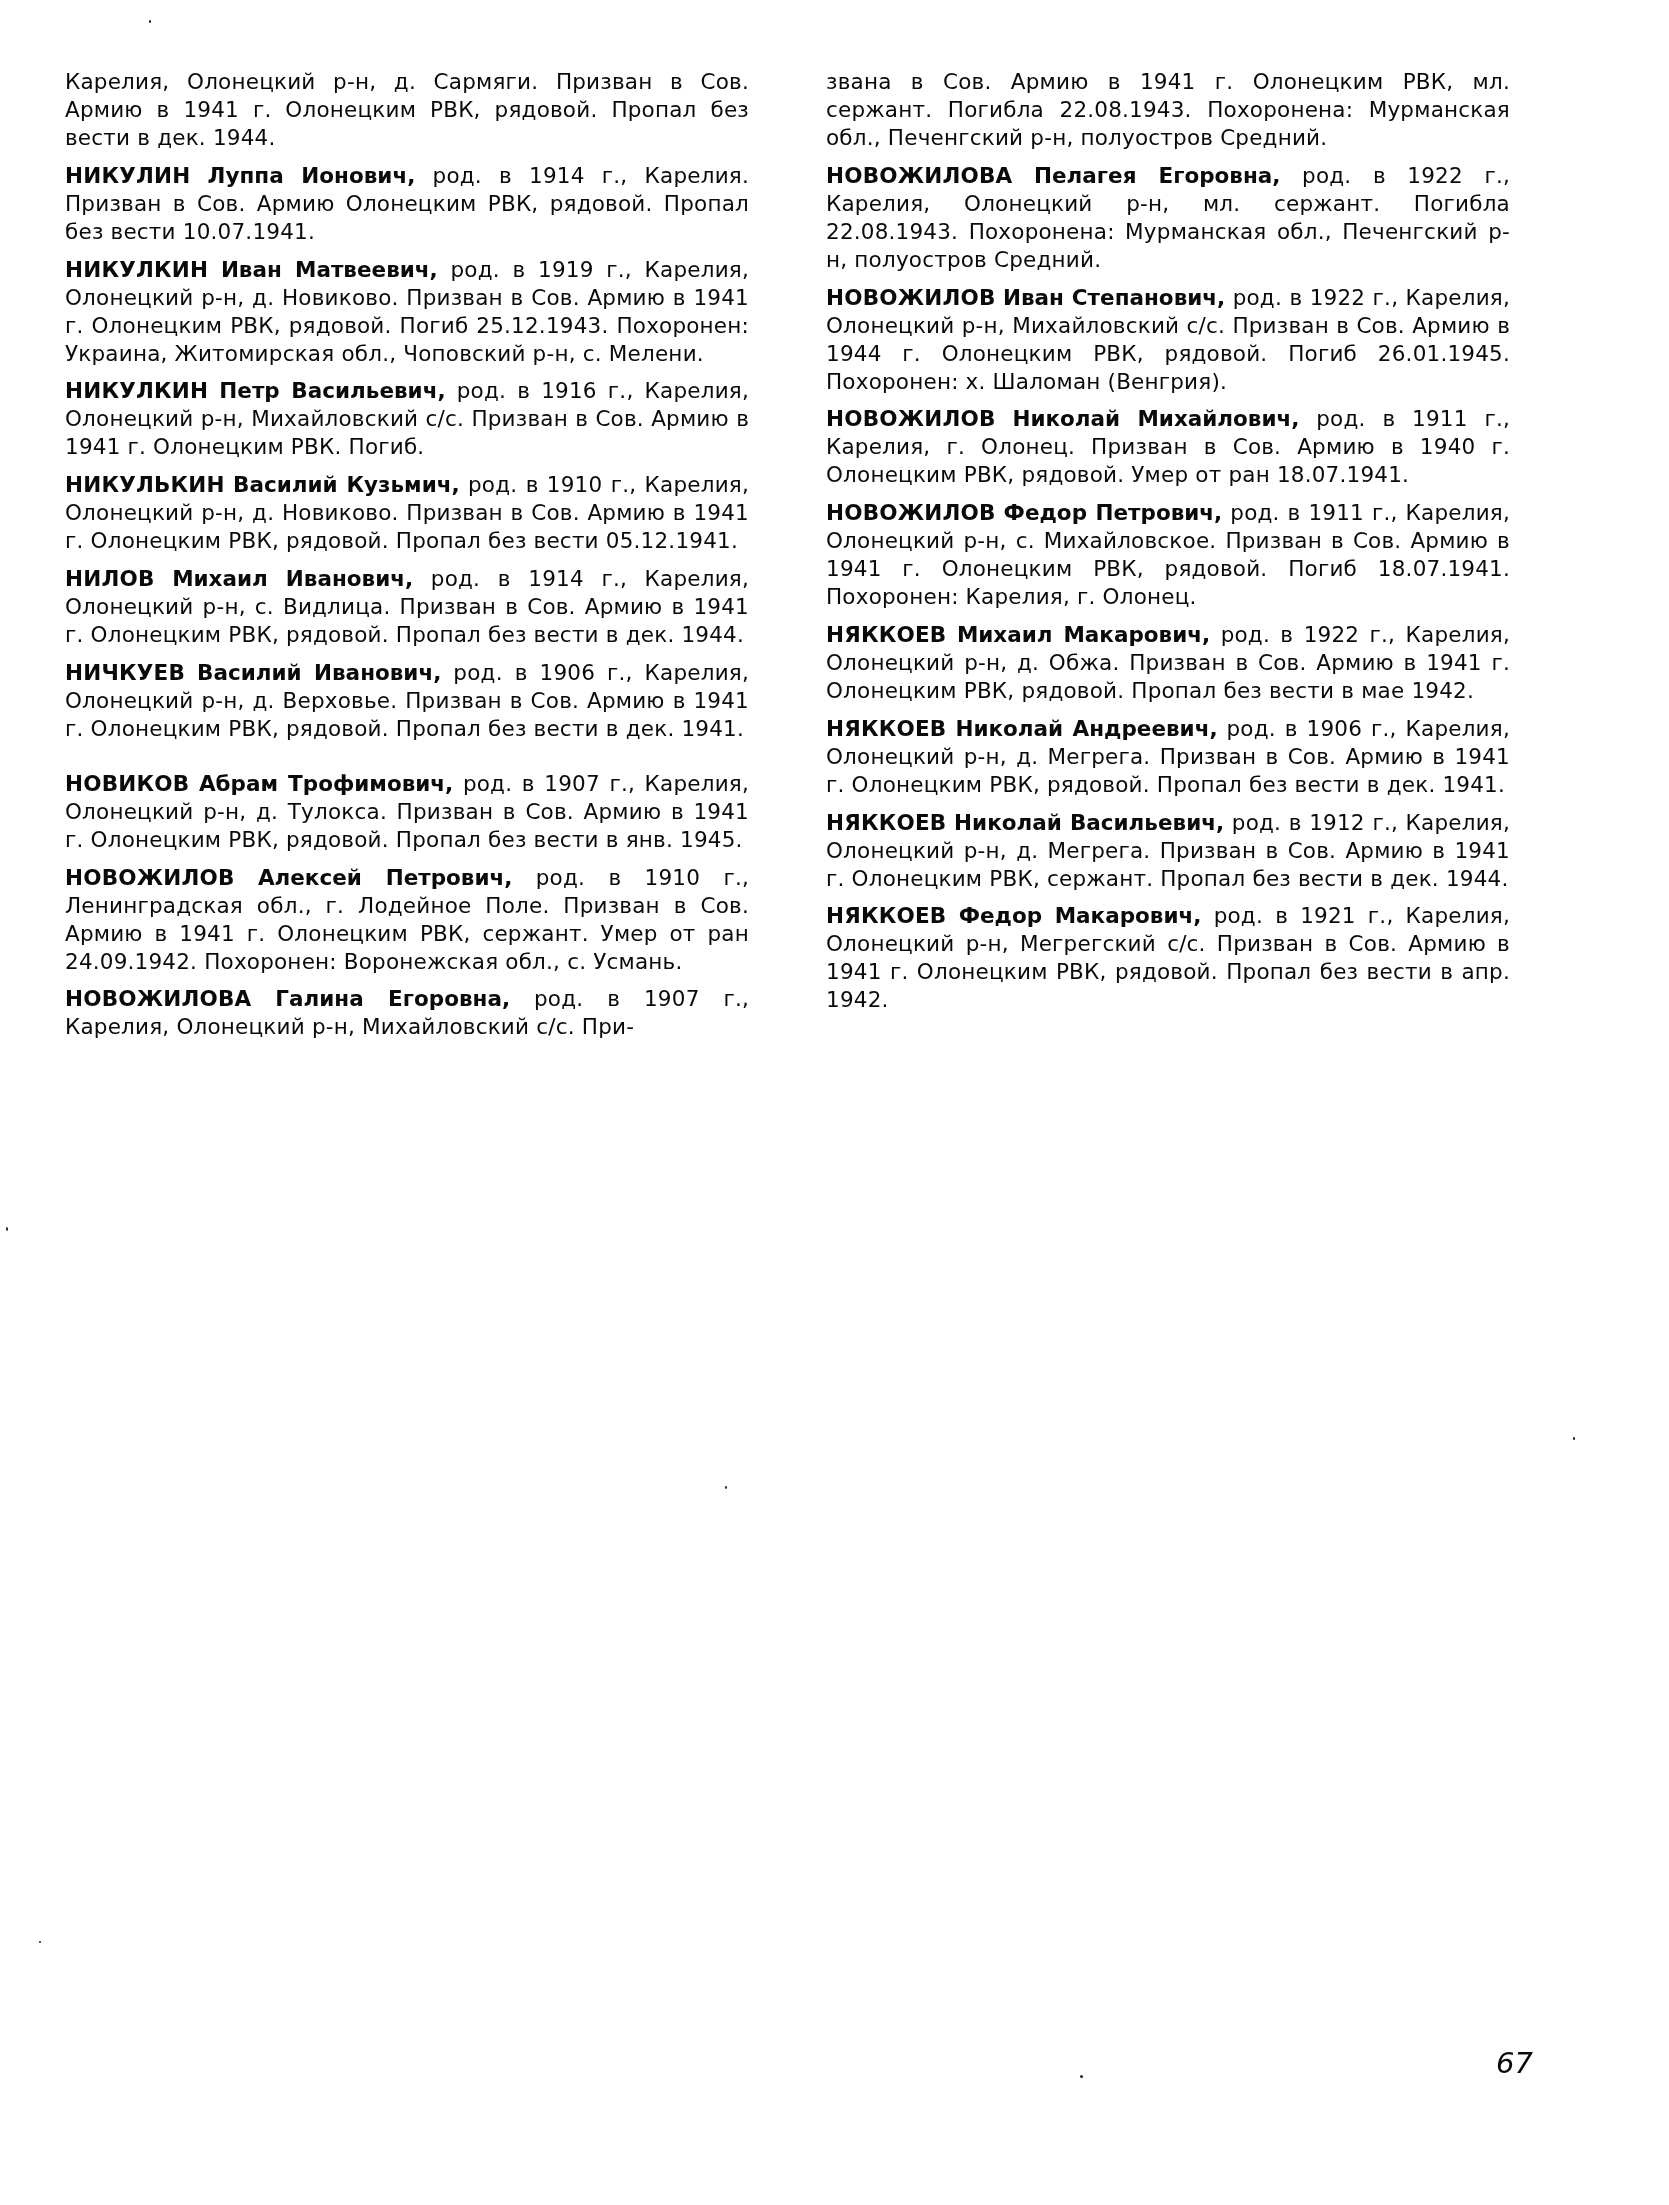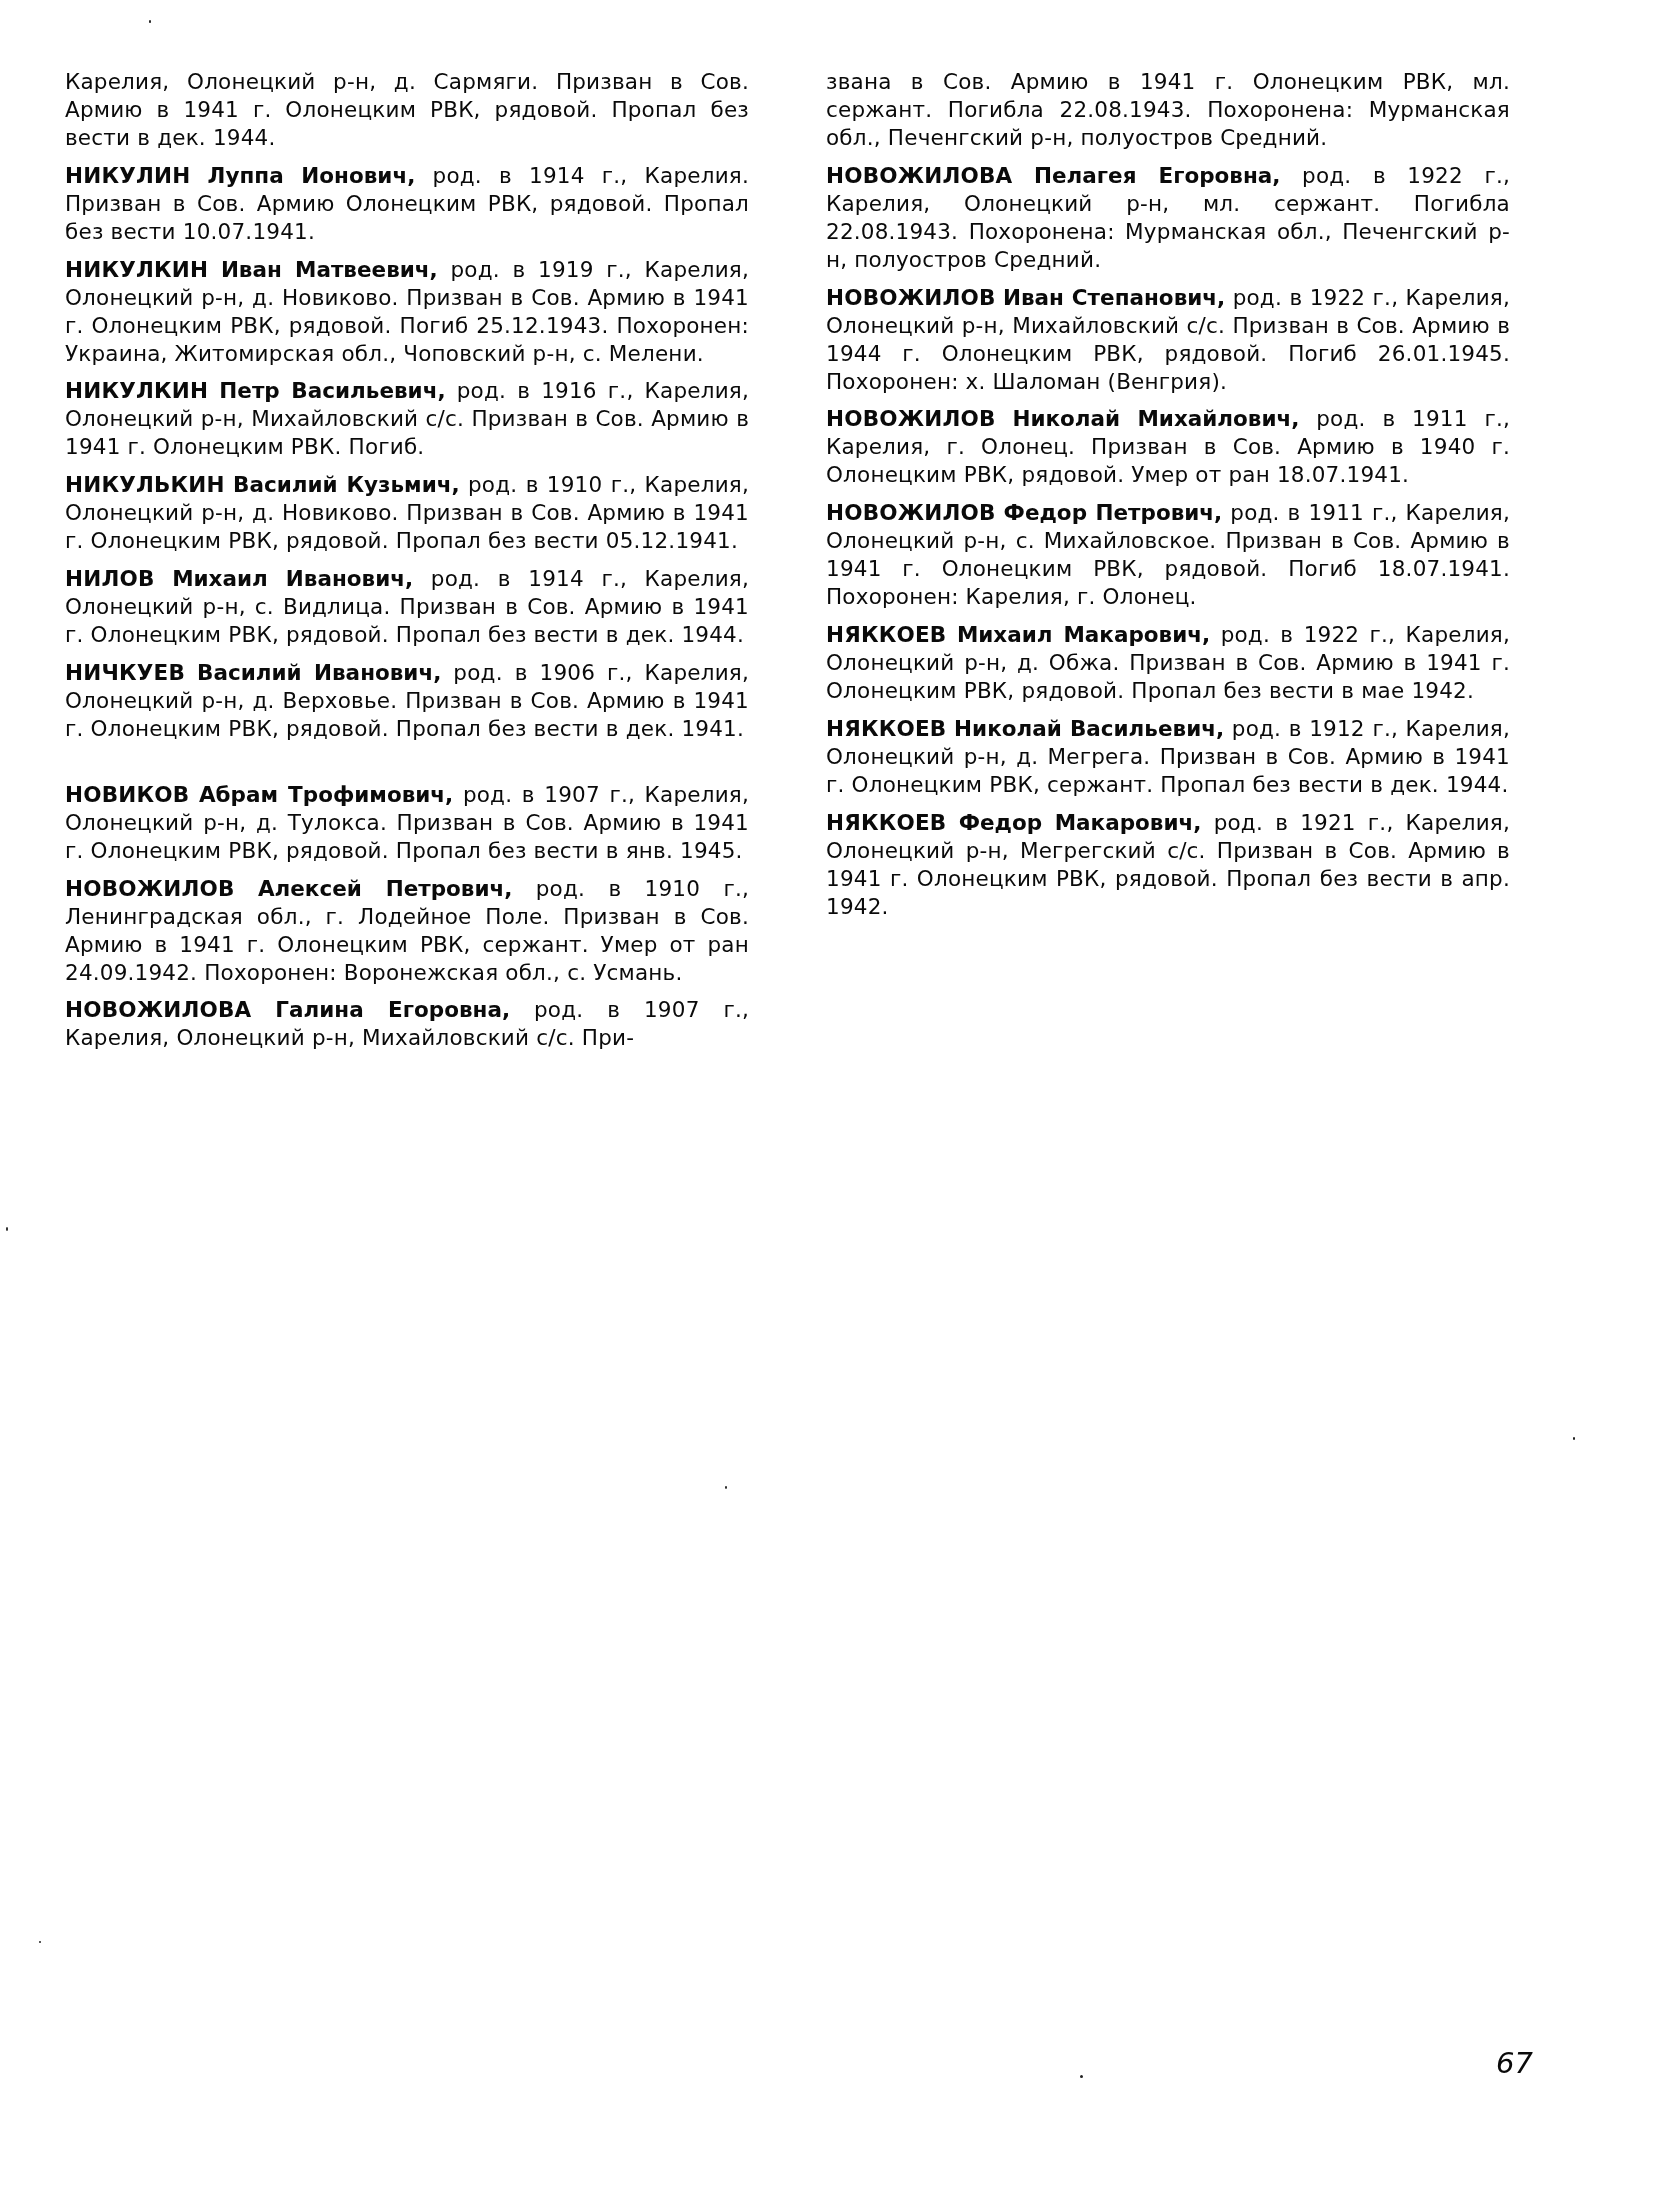--- a/index.html
+++ b/index.html
@@ -28,32 +28,33 @@
 <body>
 
 <div class="col left">
   <p class="entry"><span>Карелия, Олонецкий р-н, д. Сармяги. Призван в Сов. Армию в 1941 г. Олонецким РВК, рядовой. Пропал без вести в дек. 1944.</span></p>
   <p class="entry"><span class="surname">НИКУЛИН</span> <span class="given">Луппа Ионович,</span> <span>род. в 1914 г., Карелия. Призван в Сов. Армию Олонецким РВК, рядовой. Пропал без вести 10.07.1941.</span></p>
   <p class="entry"><span class="surname">НИКУЛКИН</span> <span class="given">Иван Матвеевич,</span> <span>род. в 1919 г., Карелия, Олонецкий р-н, д. Новиково. Призван в Сов. Армию в 1941 г. Олонецким РВК, рядовой. Погиб 25.12.1943. Похоронен: Украина, Житомирская обл., Чоповский р-н, с. Мелени.</span></p>
   <p class="entry"><span class="surname">НИКУЛКИН</span> <span class="given">Петр Васильевич,</span> <span>род. в 1916 г., Карелия, Олонецкий р-н, Михайловский с/с. Призван в Сов. Армию в 1941 г. Олонецким РВК. Погиб.</span></p>
   <p class="entry"><span class="surname">НИКУЛЬКИН</span> <span class="given">Василий Кузьмич,</span> <span>род. в 1910 г., Карелия, Олонецкий р-н, д. Новиково. Призван в Сов. Армию в 1941 г. Олонецким РВК, рядовой. Пропал без вести 05.12.1941.</span></p>
   <p class="entry"><span class="surname">НИЛОВ</span> <span class="given">Михаил Иванович,</span> <span>род. в 1914 г., Карелия, Олонецкий р-н, с. Видлица. Призван в Сов. Армию в 1941 г. Олонецким РВК, рядовой. Пропал без вести в дек. 1944.</span></p>
   <p class="entry"><span class="surname">НИЧКУЕВ</span> <span class="given">Василий Иванович,</span> <span>род. в 1906 г., Карелия, Олонецкий р-н, д. Верховье. Призван в Сов. Армию в 1941 г. Олонецким РВК, рядовой. Пропал без вести в дек. 1941.</span></p>
-  <p class="entry" style="margin-top:38px"><span class="surname">НОВИКОВ</span> <span class="given">Абрам Трофимович,</span> <span>род. в 1907 г., Карелия, Олонецкий р-н, д. Тулокса. Призван в Сов. Армию в 1941 г. Олонецким РВК, рядовой. Пропал без вести в янв. 1945.</span></p>
+  <p class="entry" style="margin-top:27px"><span class="surname">НОВИКОВ</span> <span class="given">Абрам Трофимович,</span> <span>род. в 1907 г., Карелия, Олонецкий р-н, д. Тулокса. Призван в Сов. Армию в 1941 г. Олонецким РВК, рядовой. Пропал без вести в янв. 1945.</span></p>
   <p class="entry"><span class="surname">НОВОЖИЛОВ</span> <span class="given">Алексей Петрович,</span> <span>род. в 1910 г., Ленинградская обл., г. Лодейное Поле. Призван в Сов. Армию в 1941 г. Олонецким РВК, сержант. Умер от ран 24.09.1942. Похоронен: Воронежская обл., с. Усмань.</span></p>
   <p class="entry"><span class="surname">НОВОЖИЛОВА</span> <span class="given">Галина Егоровна,</span> <span>род. в 1907 г., Карелия, Олонецкий р-н, Михайловский с/с. При-</span></p>
 </div>
 
 <div class="col right">
   <p class="entry"><span>звана в Сов. Армию в 1941 г. Олонецким РВК, мл. сержант. Погибла 22.08.1943. Похоронена: Мурманская обл., Печенгский р-н, полуостров Средний.</span></p>
   <p class="entry"><span class="surname">НОВОЖИЛОВА</span> <span class="given">Пелагея Егоровна,</span> <span>род. в 1922 г., Карелия, Олонецкий р-н, мл. сержант. Погибла 22.08.1943. Похоронена: Мурманская обл., Печенгский р-н, полуостров Средний.</span></p>
   <p class="entry"><span class="surname">НОВОЖИЛОВ</span> <span class="given">Иван Степанович,</span> <span>род. в 1922 г., Карелия, Олонецкий р-н, Михайловский с/с. Призван в Сов. Армию в 1944 г. Олонецким РВК, рядовой. Погиб 26.01.1945. Похоронен: х. Шаломан (Венгрия).</span></p>
   <p class="entry"><span class="surname">НОВОЖИЛОВ</span> <span class="given">Николай Михайлович,</span> <span>род. в 1911 г., Карелия, г. Олонец. Призван в Сов. Армию в 1940 г. Олонецким РВК, рядовой. Умер от ран 18.07.1941.</span></p>
   <p class="entry"><span class="surname">НОВОЖИЛОВ</span> <span class="given">Федор Петрович,</span> <span>род. в 1911 г., Карелия, Олонецкий р-н, с. Михайловское. Призван в Сов. Армию в 1941 г. Олонецким РВК, рядовой. Погиб 18.07.1941. Похоронен: Карелия, г. Олонец.</span></p>
   <p class="entry"><span class="surname">НЯККОЕВ</span> <span class="given">Михаил Макарович,</span> <span>род. в 1922 г., Карелия, Олонецкий р-н, д. Обжа. Призван в Сов. Армию в 1941 г. Олонецким РВК, рядовой. Пропал без вести в мае 1942.</span></p>
+  <p class="entry"><span class="surname">НЯККОЕВ</span> <span class="given">Николай Андреевич,</span> <span>род. в 1906 г., Карелия, Олонецкий р-н, д. Мегрега. Призван в Сов. Армию в 1941 г. Олонецким РВК, рядовой. Пропал без вести в дек. 1941.</span></p>
   <p class="entry"><span class="surname">НЯККОЕВ</span> <span class="given">Николай Васильевич,</span> <span>род. в 1912 г., Карелия, Олонецкий р-н, д. Мегрега. Призван в Сов. Армию в 1941 г. Олонецким РВК, сержант. Пропал без вести в дек. 1944.</span></p>
   <p class="entry"><span class="surname">НЯККОЕВ</span> <span class="given">Федор Макарович,</span> <span>род. в 1921 г., Карелия, Олонецкий р-н, Мегрегский с/с. Призван в Сов. Армию в 1941 г. Олонецким РВК, рядовой. Пропал без вести в апр. 1942.</span></p>
 </div>
 
 <div class="page-number">67</div>
 
 <span class="speck" style="left:149px;top:19.6px;width:2px;height:3.9px"></span>
 <span class="speck" style="left:725px;top:1486px;width:2.4px;height:3.4px"></span>
 <span class="speck" style="left:1573px;top:1437px;width:2.4px;height:2.9px"></span>
 <span class="speck" style="left:39px;top:1941px;width:2.4px;height:2.4px"></span>

